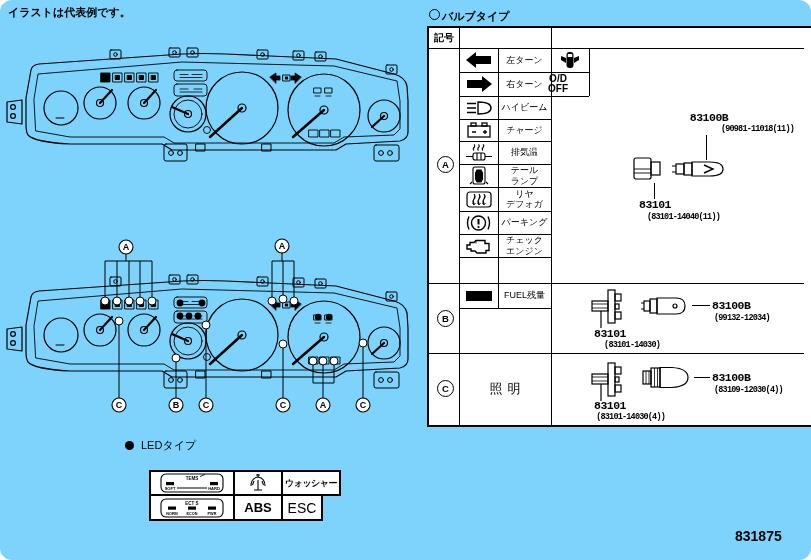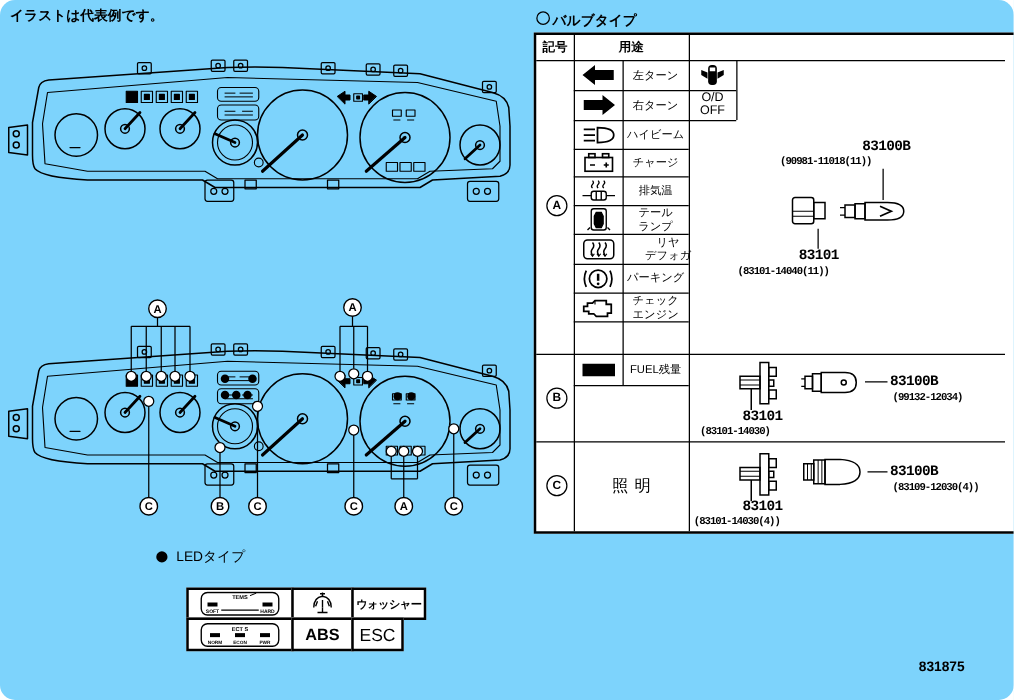--- a/index.html
+++ b/index.html
@@ -9,21 +9,21 @@
   .hl{position:absolute;background:#000;height:1px;}
   .vl{position:absolute;background:#000;width:1px;}
   .cell{position:absolute;display:flex;align-items:center;justify-content:center;text-align:center;}
   .lab{font-size:9px;line-height:1.12;white-space:pre-line;}
   .hdr{font-size:10px;font-weight:bold;}
   .sym{position:absolute;width:15px;height:15px;border:1.3px solid #000;border-radius:50%;
        font-size:9.5px;font-weight:bold;display:flex;align-items:center;justify-content:center;background:#fff;}
   .pn{position:absolute;font-family:"Liberation Mono","DejaVu Sans Mono",monospace;font-weight:bold;
       font-size:11.5px;letter-spacing:-0.5px;text-align:center;white-space:nowrap;}
   .pc{position:absolute;font-family:"Liberation Mono","DejaVu Sans Mono",monospace;font-weight:bold;
-      font-size:8.5px;letter-spacing:-0.8px;text-align:left;white-space:nowrap;}
+      font-size:8.5px;letter-spacing:-0.8px;text-align:right;white-space:nowrap;}
   .bulb-table{position:absolute;left:427px;top:26px;width:427px;height:401px;border:2px solid #000;box-sizing:border-box;background:#fff;}
   .ledcell{position:absolute;border:2px solid #000;box-sizing:border-box;display:flex;align-items:center;justify-content:center;background:#fff;}
   .note{position:absolute;font-size:11px;font-weight:bold;}
   svg{display:block;}
   .lcdtxt{font-family:"Liberation Sans",sans-serif;font-weight:bold;fill:#000;stroke:none;}
 </style>
 </head>
 <body>
 
 <div class="page">
@@ -197,21 +197,20 @@
     <div class="hl" style="left:30px;top:136px;width:92px"></div>
     <div class="hl" style="left:30px;top:159px;width:92px"></div>
     <div class="hl" style="left:30px;top:183px;width:92px"></div>
     <div class="hl" style="left:30px;top:206px;width:92px"></div>
     <div class="hl" style="left:30px;top:229px;width:92px"></div>
     <div class="hl" style="left:0;top:255px;width:375px"></div>
     <div class="hl" style="left:30px;top:280px;width:92px"></div>
     <div class="hl" style="left:0;top:325px;width:375px"></div>
 
     <div class="cell hdr" style="left:0;top:0;width:30px;height:20px">記号</div>
-    <div class="cell hdr" style="left:30px;top:0;width:92px;height:20px">用途</div>
 
     <div class="sym" style="left:8px;top:128px">A</div>
     <div class="sym" style="left:8px;top:282px">B</div>
     <div class="sym" style="left:8px;top:352px">C</div>
 
     <div class="cell" style="left:30px;top:20px;width:39px;height:24px">
       <svg width="28" height="18" viewBox="0 0 28 18">
           <polygon points="1,9 11,1 11,5 26,5 26,13 11,13 11,17" fill="#000"></polygon>
         </svg>
     </div>
@@ -270,35 +269,35 @@
         </svg>
     </div>
 
     <div class="cell lab" style="left:69px;top:20px;width:53px;height:24px">左ターン</div>
     <div class="cell lab" style="left:69px;top:44px;width:53px;height:24px">右ターン</div>
     <div class="cell lab" style="left:69px;top:68px;width:53px;height:23px">ハイビーム</div>
     <div class="cell lab" style="left:69px;top:91px;width:53px;height:22px">チャージ</div>
     <div class="cell lab" style="left:69px;top:113px;width:53px;height:23px">排気温</div>
     <div class="cell lab" style="left:69px;top:136px;width:53px;height:23px">テール
 ランプ</div>
-    <div class="cell lab" style="left:79px;top:159px;width:53px;height:24px">リヤ
+    <div class="cell lab" style="left:69px;top:159px;width:53px;height:24px">リヤ
 デフォガ</div>
     <div class="cell lab" style="left:69px;top:183px;width:53px;height:23px">パーキング</div>
     <div class="cell lab" style="left:69px;top:206px;width:53px;height:23px">チェック
 エンジン</div>
 
     <div class="cell" style="left:122px;top:20px;width:38px;height:24px">
       <svg width="20" height="20" viewBox="0 0 20 20">
         <rect x="6.5" y="2" width="7" height="16" rx="3" fill="#000"></rect>
         <rect x="7.8" y="4" width="4.4" height="3" fill="#fff"></rect>
         <polygon points="1,6 6,8 6,13 1,10" fill="#000"></polygon>
           <polygon points="19,6 14,8 14,13 19,10" fill="#000"></polygon>
         </svg>
     </div>
-    <div class="cell" style="left:122px;top:44px;width:38px;height:24px;font-size:10px;font-weight:normal;line-height:1.05;white-space:pre-line">O/D
+    <div class="cell" style="left:110px;top:44px;width:38px;height:24px;font-size:10px;font-weight:bold;line-height:1.05;white-space:pre-line">O/D
 OFF</div>
 
     <div class="pn" style="left:215px;top:83px;width:130px">83100B</div>
     <div class="pc" style="left:195px;top:96px;width:170px">(90981-11018(11))</div>
     <div class="vl" style="left:277px;top:107px;height:25px"></div>
     <svg class="abs" style="left:203px;top:126px" width="32" height="30" viewBox="0 0 32 30">
       <g stroke="#000" fill="none" stroke-width="1.2">
         <rect x="2" y="4" width="17" height="21" rx="2"></rect>
           <path d="M2,15 h17 M2,19 h17" stroke-width="0.9"></path>
         <rect x="19" y="8" width="9" height="13"></rect>
@@ -411,15 +410,15 @@
           <rect x="48" y="8.5" width="8" height="3.2" fill="#000"></rect>
         <text class="lcdtxt" x="12" y="17" font-size="3.8" text-anchor="middle">NORM</text>
         <text class="lcdtxt" x="32" y="17" font-size="3.8" text-anchor="middle">ECON</text>
         <text class="lcdtxt" x="52" y="17" font-size="3.8" text-anchor="middle">PWR</text>
       </svg>
     </div>
     <div class="ledcell" style="left:84px;top:24px;width:50px;height:27px;font-size:13px;font-weight:bold">ABS</div>
     <div class="ledcell" style="left:132px;top:24px;width:42px;height:27px;font-size:14px;font-weight:normal">ESC</div>
   </div>
 
-  <div class="abs" style="left:735px;top:528px;font-size:11px;font-weight:bold">831875</div>
+  <div class="abs" style="left:735px;top:528px;font-size:14px;font-weight:bold">831875</div>
 
 </div>
 
 </body></html>

